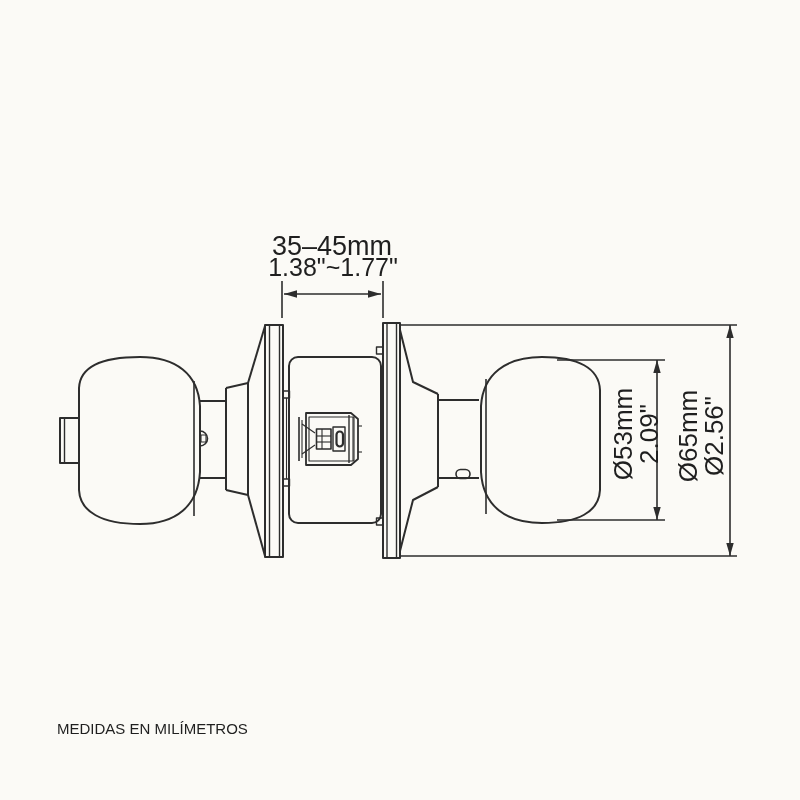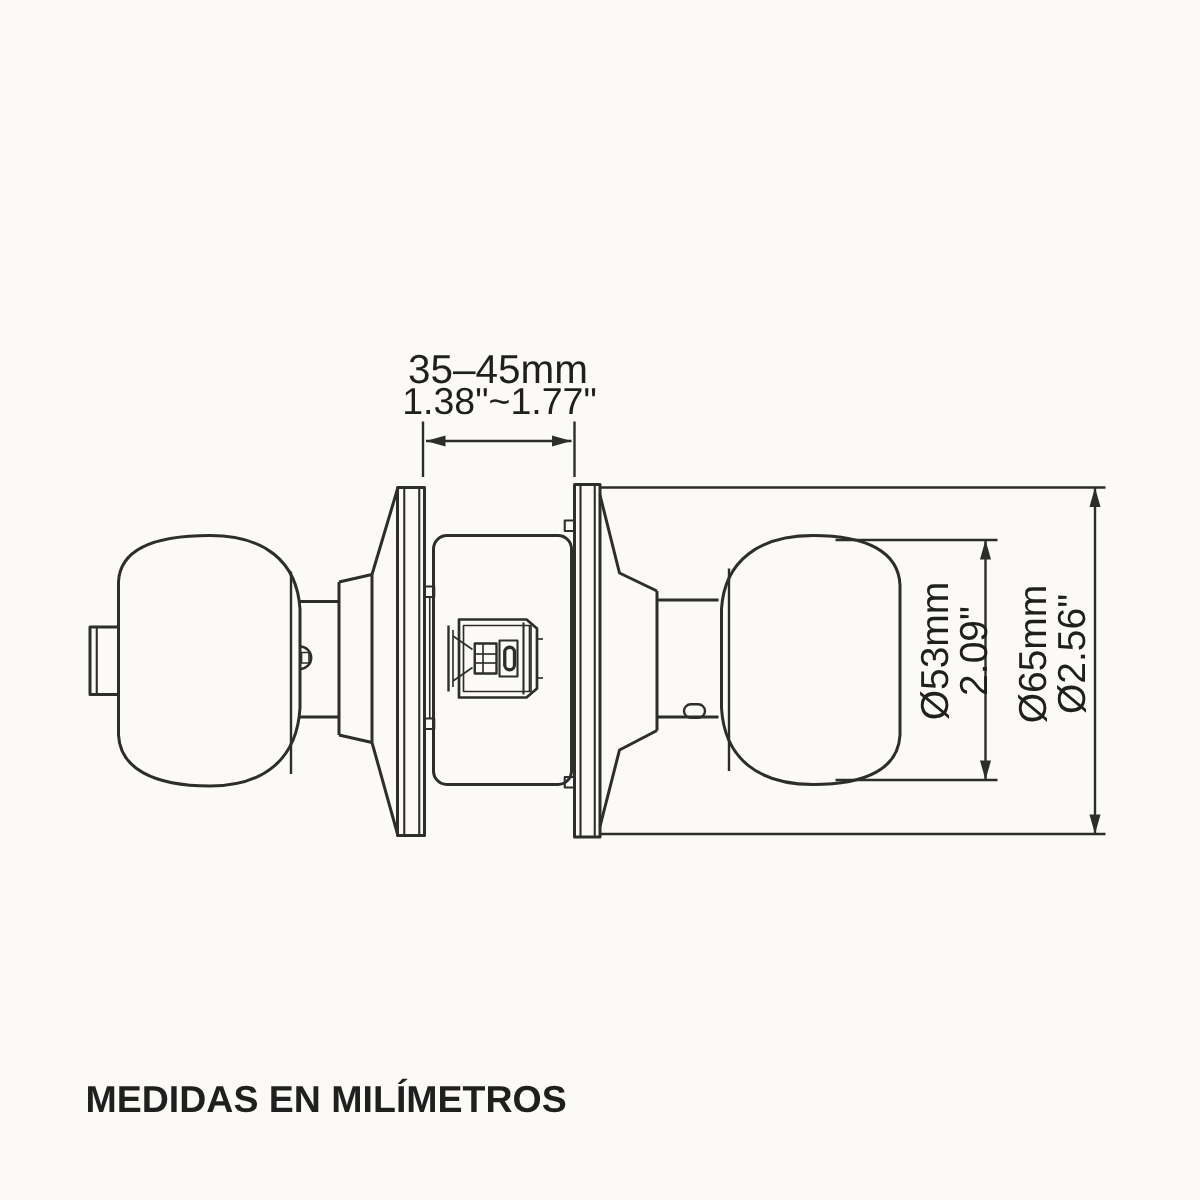--- a/index.html
+++ b/index.html
@@ -23,25 +23,24 @@
   .dim{stroke:var(--line);fill:none;stroke-width:1.6;}
   .arrow{fill:var(--line);stroke:none;}
   .dimtxt{
     fill:var(--text);
     font-family:"Liberation Sans", sans-serif;
     font-weight:400;
   }
   .footer-note{
     position:absolute;
     left:57px;top:721px;
-    font-size:25px;
+    font-size:15px;
     line-height:1;
     letter-spacing:0px;
     color:var(--text);
-    font-weight:bold;
   }
 </style>
 </head>
 <body>
 
 <svg width="800" height="800" viewBox="0 0 800 800">
 
   <g>
 
     <g>

